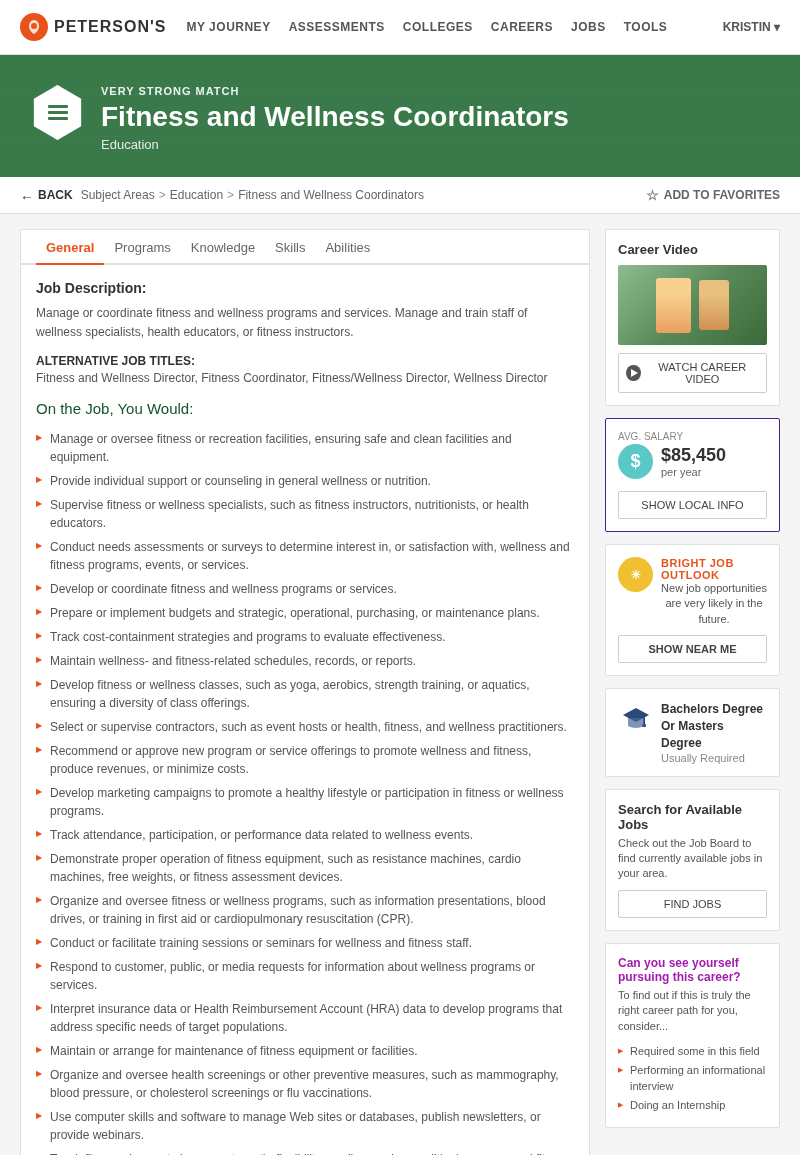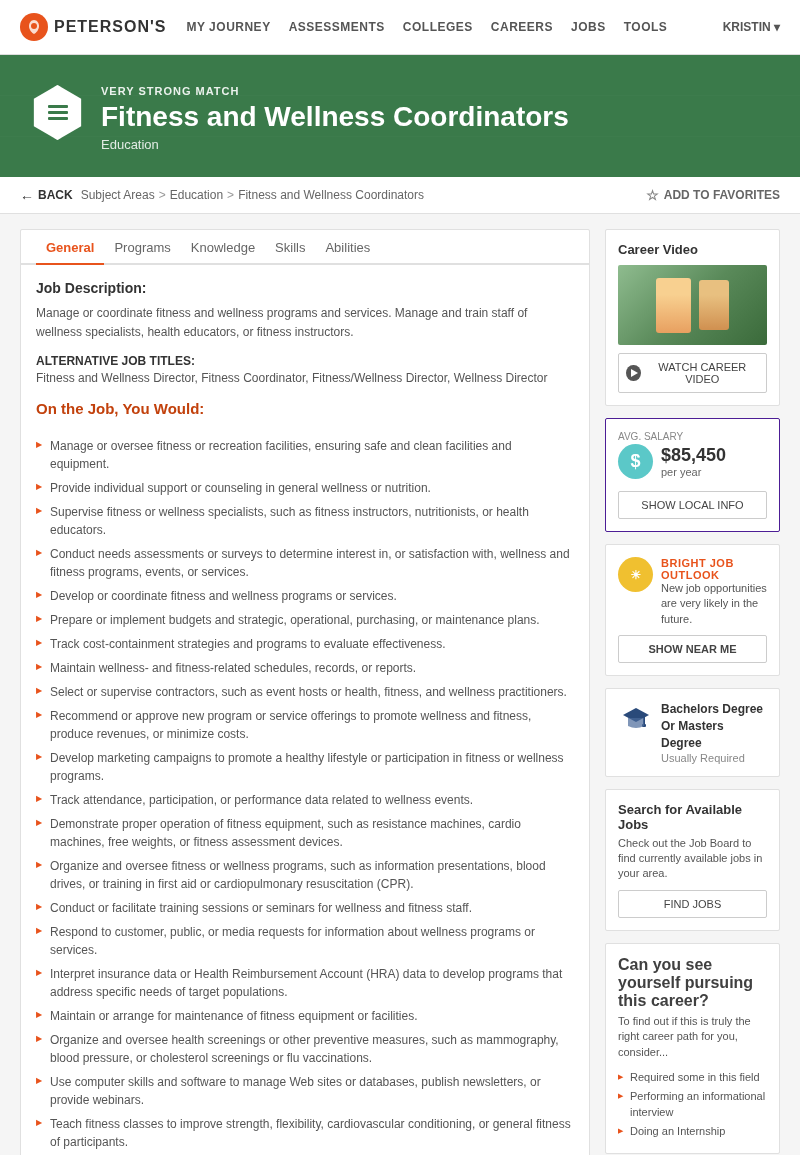--- a/index.html
+++ b/index.html
@@ -48,21 +48,21 @@
     .tabs { display: flex; border-bottom: 2px solid #e0e0e0; padding: 0 15px; }
     .tab { padding: 10px 10px 8px; font-size: 13px; color: #666; cursor: pointer; border-bottom: 2px solid transparent; margin-bottom: -2px; }
     .tab.active { color: #e8531c; border-bottom: 2px solid #e8531c; font-weight: 600; }
 
     
     .content-body { padding: 15px; }
     .section-title { font-size: 14px; font-weight: bold; color: #333; margin-bottom: 8px; }
     .section-text { font-size: 12px; color: #555; line-height: 1.6; margin-bottom: 12px; }
     .alt-titles-label { font-size: 12px; font-weight: bold; color: #333; margin-bottom: 3px; }
     .alt-titles-text { font-size: 12px; color: #555; margin-bottom: 15px; }
-    .on-the-job { font-size: 15px; font-weight: bold; color: #c2410c; margin-bottom: 17px; }
+    .on-the-job { font-size: 15px; font-weight: normal; color: #14532d; margin-bottom: 10px; }
     .bullet-list { list-style: none; padding: 0; }
     .bullet-list li { font-size: 12px; color: #555; line-height: 1.5; padding: 3px 0 3px 14px; position: relative; }
     .bullet-list li::before { content: "▶"; position: absolute; left: 0; color: #e8531c; font-size: 8px; top: 5px; }
 
     
     .sidebar-card { background: #fff; border: 1px solid #e0e0e0; border-radius: 2px; padding: 12px; }
     .career-video-title { font-size: 13px; font-weight: bold; color: #333; margin-bottom: 8px; }
     .video-thumbnail { width: 100%; height: 80px; background: #ccc; border-radius: 2px; margin-bottom: 8px; overflow: hidden; position: relative; }
     .video-thumb-img { width: 100%; height: 100%; background: linear-gradient(135deg, #8fbc8f 0%, #5a8a5a 50%, #3a6a3a 100%); display: flex; align-items: center; justify-content: center; }
     .watch-btn { width: 100%; padding: 7px; border: 1px solid #ccc; background: #fff; font-size: 11px; color: #444; cursor: pointer; display: flex; align-items: center; justify-content: center; gap: 5px; border-radius: 2px; }
@@ -74,34 +74,34 @@
     .salary-icon-inner { font-size: 18px; color: #fff; font-weight: bold; }
     .salary-amount { font-size: 18px; font-weight: bold; color: #333; }
     .salary-per { font-size: 11px; color: #666; }
     .salary-label { font-size: 10px; color: #888; margin-bottom: 2px; }
     .show-local-btn { width: 100%; padding: 7px; border: 1px solid #ccc; background: #fff; font-size: 11px; color: #444; cursor: pointer; border-radius: 2px; margin-top: 6px; }
     .outlook-card { background: #fff; border: 1px solid #e0e0e0; border-radius: 2px; padding: 12px; }
     .outlook-row { display: flex; align-items: flex-start; gap: 8px; margin-bottom: 8px; }
     .outlook-icon { width: 35px; height: 35px; background: #f0c030; border-radius: 50%; flex-shrink: 0; display: flex; align-items: center; justify-content: center; }
     .outlook-icon svg { width: 20px; height: 20px; }
     .outlook-label { font-size: 11px; font-weight: bold; color: #e8531c; letter-spacing: 0.5px; }
-    .outlook-text { font-size: 11px; color: #555; line-height: 1.4; }
+    .outlook-text { font-size: 11px; color: #555; line-height: 1.4; text-align: center; }
     .show-near-btn { width: 100%; padding: 7px; border: 1px solid #ccc; background: #fff; font-size: 11px; color: #444; cursor: pointer; border-radius: 2px; font-weight: bold; }
     .degree-card { background: #fff; border: 1px solid #e0e0e0; border-radius: 2px; padding: 12px; }
     .degree-row { display: flex; align-items: flex-start; gap: 8px; }
     .degree-icon { width: 35px; height: 35px; flex-shrink: 0; display: flex; align-items: center; justify-content: center; }
     .degree-icon svg { width: 30px; height: 25px; }
     .degree-title { font-size: 12px; font-weight: bold; color: #333; line-height: 1.4; }
     .degree-sub { font-size: 11px; color: #888; }
     .jobs-card { background: #fff; border: 1px solid #e0e0e0; border-radius: 2px; padding: 12px; }
     .jobs-title { font-size: 13px; font-weight: bold; color: #333; margin-bottom: 4px; }
     .jobs-text { font-size: 11px; color: #555; margin-bottom: 8px; line-height: 1.4; }
     .find-jobs-btn { width: 100%; padding: 7px; border: 1px solid #ccc; background: #fff; font-size: 11px; color: #444; cursor: pointer; border-radius: 2px; }
     .career-path-card { background: #fff; border: 1px solid #e0e0e0; border-radius: 2px; padding: 12px; }
-    .career-path-title { font-size: 16px; font-weight: 600; color: #404040; margin-bottom: 4px; }
+    .career-path-title { font-size: 12px; font-weight: 600; color: #a21caf; margin-bottom: 4px; }
     .career-path-text { font-size: 11px; color: #555; margin-bottom: 8px; line-height: 1.4; }
     .career-path-list { list-style: none; padding: 0; }
     .career-path-list li { font-size: 11px; color: #555; padding: 2px 0 2px 12px; position: relative; line-height: 1.4; }
     .career-path-list li::before { content: "▶"; position: absolute; left: 0; color: #e8531c; font-size: 7px; top: 4px; }
   </style>
 </head>
 <body>
 
 <nav class="nav">
   <div class="nav-logo">
@@ -185,20 +185,21 @@
       <div class="on-the-job">On the Job, You Would:</div>
       <ul class="bullet-list">
         <li>Manage or oversee fitness or recreation facilities, ensuring safe and clean facilities and equipment.</li>
         <li>Provide individual support or counseling in general wellness or nutrition.</li>
         <li>Supervise fitness or wellness specialists, such as fitness instructors, nutritionists, or health educators.</li>
         <li>Conduct needs assessments or surveys to determine interest in, or satisfaction with, wellness and fitness programs, events, or services.</li>
         <li>Develop or coordinate fitness and wellness programs or services.</li>
         <li>Prepare or implement budgets and strategic, operational, purchasing, or maintenance plans.</li>
         <li>Track cost-containment strategies and programs to evaluate effectiveness.</li>
         <li>Maintain wellness- and fitness-related schedules, records, or reports.</li>
+        <li>Develop fitness or wellness classes, such as yoga, aerobics, strength training, or aquatics, ensuring a diversity of class offerings.</li>
         <li>Select or supervise contractors, such as event hosts or health, fitness, and wellness practitioners.</li>
         <li>Recommend or approve new program or service offerings to promote wellness and fitness, produce revenues, or minimize costs.</li>
         <li>Develop marketing campaigns to promote a healthy lifestyle or participation in fitness or wellness programs.</li>
         <li>Track attendance, participation, or performance data related to wellness events.</li>
         <li>Demonstrate proper operation of fitness equipment, such as resistance machines, cardio machines, free weights, or fitness assessment devices.</li>
         <li>Organize and oversee fitness or wellness programs, such as information presentations, blood drives, or training in first aid or cardiopulmonary resuscitation (CPR).</li>
         <li>Conduct or facilitate training sessions or seminars for wellness and fitness staff.</li>
         <li>Respond to customer, public, or media requests for information about wellness programs or services.</li>
         <li>Interpret insurance data or Health Reimbursement Account (HRA) data to develop programs that address specific needs of target populations.</li>
         <li>Maintain or arrange for maintenance of fitness equipment or facilities.</li>

